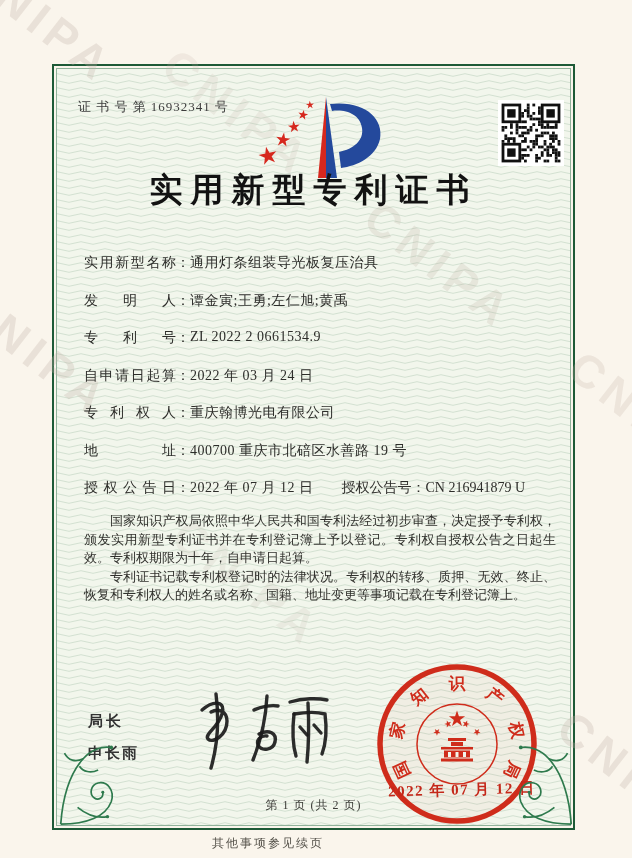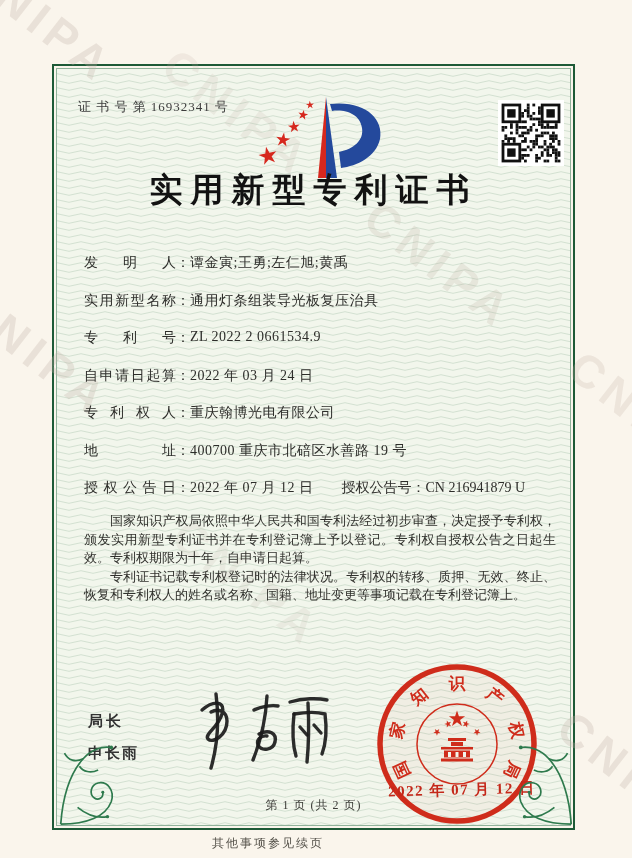--- a/index.html
+++ b/index.html
@@ -353,24 +353,24 @@
     <use href="#st" transform="translate(70,11) scale(4.2) rotate(-4)" fill="#d6281e"></use>
     <polygon points="86,3 78,84 86,84" fill="#d6281e"></polygon>
     <polygon points="86,3 97,84 86,84" fill="#24499c"></polygon>
     <path d="M90,10 C124,6 144,24 140,45 C136,63 117,72 101,74 L99,58 C114,55 124,46 122,34 C120,20 105,15 92,17 Z" fill="#24499c"></path>
   </svg>
 
   <div class="ct title">实用新型专利证书</div>
 
   <div class="ct fields">
     <div class="frow">
+      <span class="flabel">实用新型名称</span><span class="fcolon">：</span><span class="fvalue">通用灯条组装导光板复压治具</span>
+    </div>
+    <div class="frow">
       <span class="flabel">发明人</span><span class="fcolon">：</span><span class="fvalue">谭金寅;王勇;左仁旭;黄禹</span>
-    </div>
-    <div class="frow">
-      <span class="flabel">实用新型名称</span><span class="fcolon">：</span><span class="fvalue">通用灯条组装导光板复压治具</span>
     </div>
     <div class="frow">
       <span class="flabel">专利号</span><span class="fcolon">：</span><span class="fvalue">ZL 2022 2 0661534.9</span>
     </div>
     <div class="frow">
       <span class="flabel">自申请日起算</span><span class="fcolon">：</span><span class="fvalue">2022 年 03 月 24 日</span>
     </div>
     <div class="frow">
       <span class="flabel">专利权人</span><span class="fcolon">：</span><span class="fvalue">重庆翰博光电有限公司</span>
     </div>

